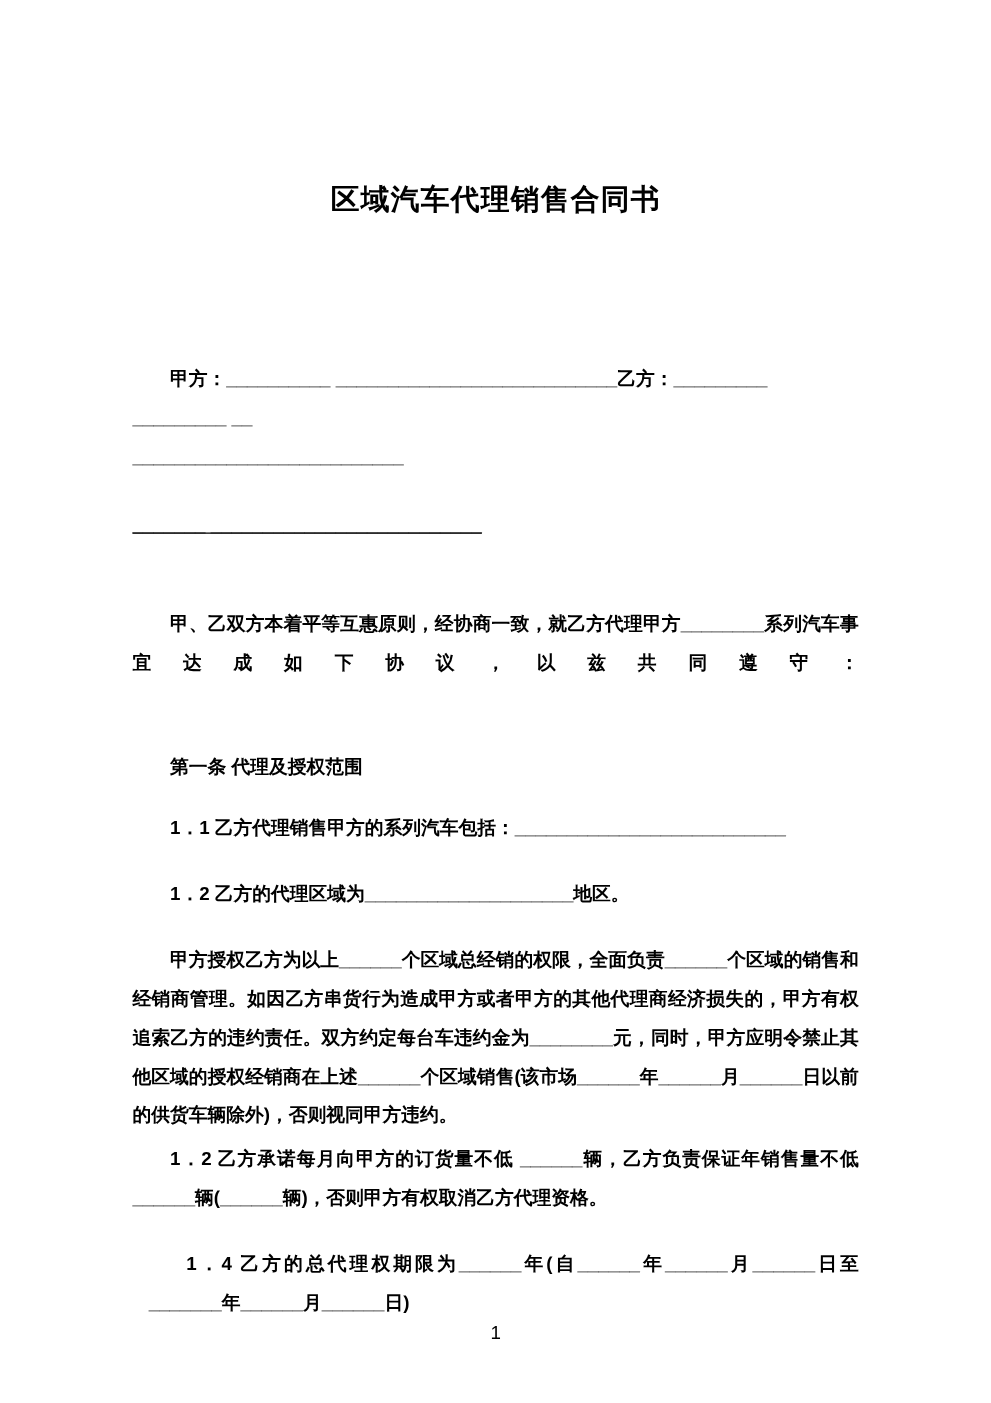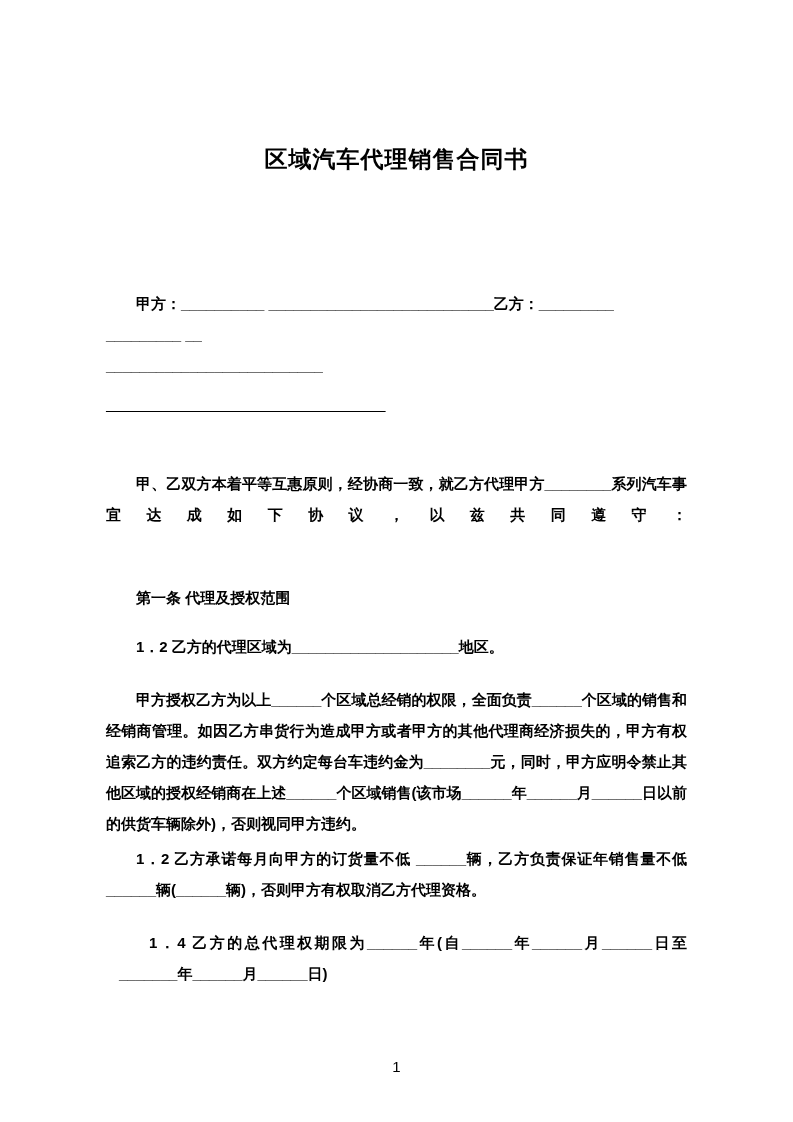--- a/index.html
+++ b/index.html
@@ -25,21 +25,21 @@
   .doc-title {
     font-size: 23px;
     font-weight: bold;
     text-align: center;
     letter-spacing: 1px;
     margin: 0 0 112px 0;
     line-height: 34px;
   }
   p { margin: 0; }
   .p-party1 { text-indent: 2em; margin-top: 48px; }
-  .p-party2 { margin-bottom: 8px; }
+  .p-party2 { margin-bottom: 24px; }
   .p-addr1 { text-indent: 2em; }
   .p-addr2 { margin-bottom: 10px; text-decoration: underline; }
   .p-intro {
     text-indent: 2em;
     text-align: justify;
     text-align-last: justify;
     margin-bottom: 52px;
     margin-top: 48px;
   }
   .h-section {
@@ -82,20 +82,21 @@
 
   <p class="p-party1">甲方：__________ ___________________________乙方：_________ _________ __</p>
   <p class="p-party2">__________________________</p>
 
   <p class="p-addr2">_______  __________________________</p>
 
   <p class="p-intro">甲、乙双方本着平等互惠原则，经协商一致，就乙方代理甲方________系列汽车事宜达成如下协议，以兹共同遵守：</p>
 
   <p class="h-section">第一条 代理及授权范围</p>
 
+  <p class="p-clause">1．1 乙方代理销售甲方的系列汽车包括：__________________________</p>
 
   <p class="p-clause">1．2 乙方的代理区域为____________________地区。</p>
 
   <p class="p-auth">甲方授权乙方为以上______个区域总经销的权限，全面负责______个区域的销售和经销商管理。如因乙方串货行为造成甲方或者甲方的其他代理商经济损失的，甲方有权追索乙方的违约责任。双方约定每台车违约金为________元，同时，甲方应明令禁止其他区域的授权经销商在上述______个区域销售(该市场______年______月______日以前的供货车辆除外)，否则视同甲方违约。</p>
 
   <p class="p-clause">1．2 乙方承诺每月向甲方的订货量不低 ______辆，乙方负责保证年销售量不低______辆(______辆)，否则甲方有权取消乙方代理资格。</p>
 
   <p class="p-clause-last">1．4 乙方的总代理权期限为______年(自______年______月______日至_______年______月______日)</p>
 
   <div class="page-number">1</div>

